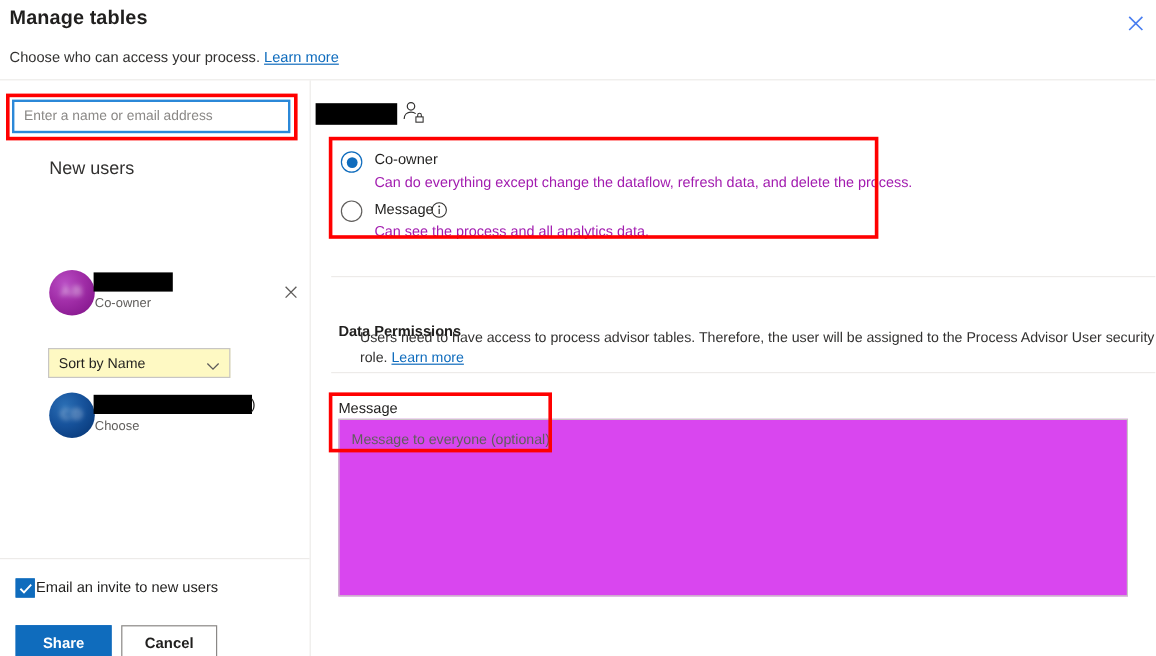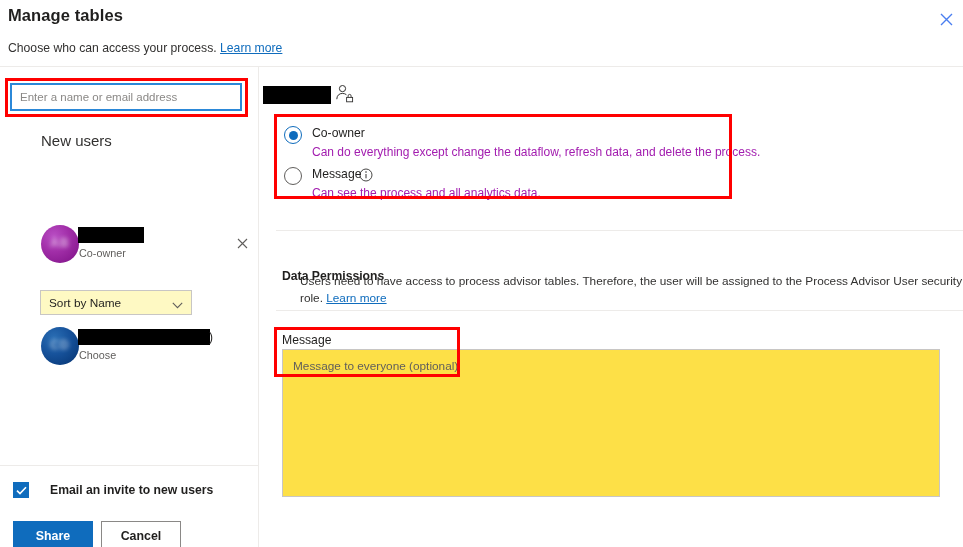--- a/index.html
+++ b/index.html
@@ -126,23 +126,22 @@
     position: absolute; right: 8px; top: 7px;
   }
 
   .left-rule {
     position: absolute; left: 0; top: 398px; width: 258px; height: 1px;
     background: #edebe9;
   }
 
   .email-check {
     position: absolute; left: 13px; top: 415px;
-    display: flex; align-items: center; gap: 21px;
+    display: flex; align-items: flex-start; gap: 1px;
     cursor: pointer;
-    font-weight: bold;
   }
   .cbox {
     width: 16px; height: 16px; background: #0f6cbd; border: 1px solid #0f6cbd;
     display: flex; align-items: center; justify-content: center;
   }
   .email-check .lbl { font-size: 12.2px; color: #201f1e; }
 
   .btn-row { position: absolute; left: 13px; top: 454px; display: flex; gap: 8px; }
   .btn {
     height: 29px; min-width: 80px;
@@ -192,21 +191,21 @@
   .rule-a { position: absolute; left: 17px; top: 163px; width: 687px; height: 1px; background:#edebe9; }
   .rule-b { position: absolute; left: 17px; top: 243px; width: 687px; height: 1px; background:#edebe9; }
 
   .dp-title { position:absolute; left: 23px; top: 178px; font-size: 12.2px; font-weight:bold; color:#201f1e;margin-top:24px; }
   .dp-body  { position:absolute; left: 41px; top: 206px; width: 672px; font-size: 11.8px; color:#323130; line-height: 17px; }
   .dp-body a { color:#0f6cbd; text-decoration: underline; cursor:pointer; }
 
   .msg-label { position:absolute; left: 23px; top: 266px; font-size: 12.2px; font-weight:normal; color:#201f1e; }
   .msg-area {
     position:absolute; left: 23px; top: 282px; width: 658px; height: 148px;
-    border: 1px solid #c8c6c4; background:#fde047;
+    border: 1px solid #c8c6c4; background:#d946ef;
     font-family: "Liberation Sans", sans-serif;
     font-size: 11.8px; color:#201f1e;
     padding: 9px 10px; resize:none; outline:none;
   }
   .msg-area::placeholder { color:#605e5c; }
 
   
   .annot {
     position: absolute; border: 3px solid #ff0000; pointer-events: none;
   }

